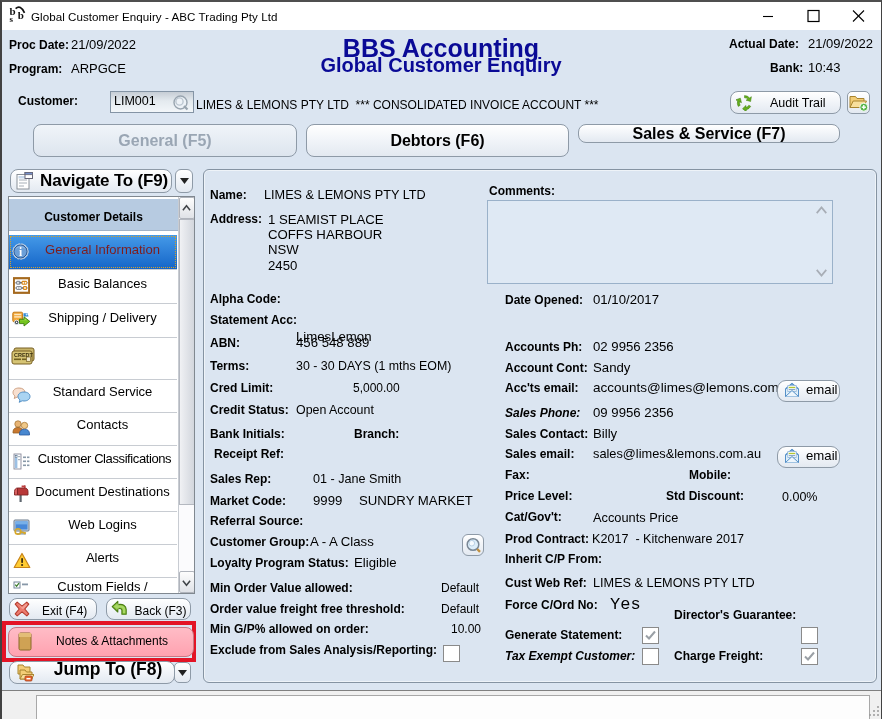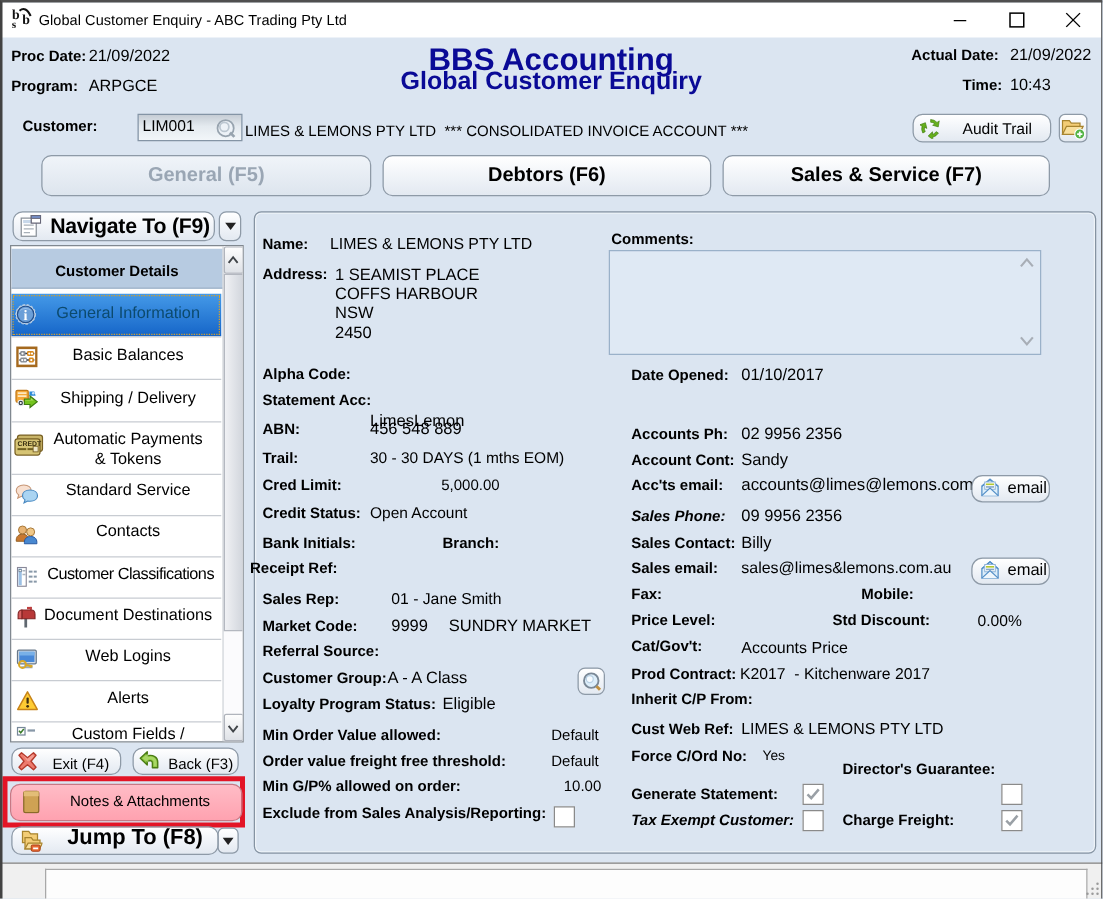--- a/index.html
+++ b/index.html
@@ -33,21 +33,21 @@
   <line x1="95" y1="2.5" x2="106" y2="13.5" stroke="#000" stroke-width="1.1"></line>
   <line x1="106" y1="2.5" x2="95" y2="13.5" stroke="#000" stroke-width="1.1"></line>
 </svg>
 
 <div class="lb" style="left:9px;top:38px;">Proc Date:</div>
 <div class="vl" style="left:71px;top:37.5px;font-size:13px;">21/09/2022</div>
 <div class="lb" style="left:9px;top:62px;">Program:</div>
 <div class="vl" style="left:71px;top:61.5px;font-size:13px;">ARPGCE</div>
 <div class="lb" style="left:729px;top:37px;">Actual Date:</div>
 <div class="vl" style="left:808px;top:36.5px;font-size:13px;">21/09/2022</div>
-<div class="lb" style="left:770px;top:61px;">Time:</div>
+<div class="lb" style="left:770px;top:61px;">Bank:</div>
 <div class="vl" style="left:808px;top:60.5px;font-size:13px;">10:43</div>
 
 <div class="abs" style="left:0;top:36px;width:882px;text-align:center;font-size:25px;line-height:25px;font-weight:bold;color:#0a0a96;">BBS Accounting</div>
 <div class="abs" style="left:0;top:54.5px;width:882px;text-align:center;font-size:20px;line-height:20px;font-weight:bold;color:#0a0a96;">Global Customer Enquiry</div>
 
 <div class="lb" style="left:18px;top:94px;">Customer:</div>
 <div class="abs" style="left:110px;top:91px;width:84px;height:22px;border:1px solid #8494a5;background:linear-gradient(#c6cdd5,#e4eaef 45%,#f2f6f9);"></div>
 <div class="vl" style="left:114px;top:94px;font-size:12.5px;">LIM001</div>
 <svg class="abs" style="left:172px;top:93.5px;" width="18" height="18" viewBox="0 0 18 18">
   <circle cx="8.5" cy="8.5" r="6.5" fill="#edf2f7" stroke="#98a4af" stroke-width="1.4"></circle>
@@ -75,21 +75,21 @@
   <line x1="12.7" y1="13.2" x2="16.9" y2="13.2" stroke="#fff" stroke-width="1.4"></line>
   <line x1="14.8" y1="11.1" x2="14.8" y2="15.3" stroke="#fff" stroke-width="1.4"></line>
 </svg>
 
 <div class="btn ctr" style="left:33px;top:124px;width:264px;height:33px;background:linear-gradient(#f0f4f9,#dde5ee);">
     <span style="font-weight:bold;font-size:16px;color:#9aa6b4;">General (F5)</span>
   </div>
 <div class="btn ctr" style="left:306px;top:124px;width:263px;height:33px;">
     <span style="font-weight:bold;font-size:16px;">Debtors (F6)</span>
   </div>
-<div class="btn ctr" style="left:578px;top:124px;width:262px;height:33px;">
+<div class="btn ctr" style="left:578px;top:124px;width:262px;height:19px;">
     <span style="font-weight:bold;font-size:16px;">Sales &amp; Service (F7)</span>
   </div>
 
 <div class="btn" style="left:10px;top:169px;width:162px;height:24px;"></div>
 <svg class="abs" style="left:16px;top:172px;" width="17" height="18" viewBox="0 0 17 18">
   <rect x="1" y="2.5" width="12" height="14.5" fill="#fff" stroke="#8a9199" stroke-width="1"></rect>
   <line x1="3" y1="8" x2="11" y2="8" stroke="#a8b0b8" stroke-width="1"></line>
   <line x1="3" y1="11" x2="11" y2="11" stroke="#a8b0b8" stroke-width="1"></line>
   <line x1="3" y1="14" x2="8" y2="14" stroke="#a8b0b8" stroke-width="1"></line>
   <rect x="2.5" y="4" width="9" height="2.5" fill="#c8d8ea"></rect>
@@ -104,24 +104,23 @@
   </div>
 
 <div class="abs" style="left:8px;top:196px;width:187px;height:398px;border:1px solid #808890;background:#fff;overflow:hidden;">
 
   <div class="abs" style="left:0;top:2px;width:169px;height:32px;background:#b7cbe1;border-bottom:1px solid #9fb2c8;"></div>
   <div class="abs" style="left:0;top:12.5px;width:169px;text-align:center;font-weight:bold;font-size:12px;">Customer Details</div>
 
   <div class="abs" style="left:0;top:38px;width:168px;height:34px;background:linear-gradient(#459ae8,#1565c8);">
     <div class="abs" style="left:1px;top:1px;right:1px;bottom:1px;border:1px dotted #d8a028;"></div>
   </div>
-  <div class="item" style="top:44.5px;color:#0c4a6e;">General Information</div>
+  <div class="item" style="top:44.5px;color:#7f1d1d;">General Information</div>
   <div class="item" style="top:79px;">Basic Balances</div>
   <div class="item" style="top:112.5px;">Shipping / Delivery</div>
-  <div class="item" style="top:145.5px;line-height:16.5px;">Automatic Payments<br>&amp; Tokens</div>
   <div class="item" style="top:186.5px;">Standard Service</div>
   <div class="item" style="top:220px;">Contacts</div>
   <div class="item" style="top:253.5px;left:24px;width:143px;letter-spacing:-0.4px;">Customer Classifications</div>
   <div class="item" style="top:286.5px;">Document Destinations</div>
   <div class="item" style="top:320px;">Web Logins</div>
   <div class="item" style="top:353px;">Alerts</div>
   <div class="item" style="top:381.5px;">Custom Fields /</div>
 
   <div class="sep" style="top:72px;"></div>
   <div class="sep" style="top:106px;"></div>
@@ -279,29 +278,29 @@
 <div class="lb" style="left:210px;top:188px;">Name:</div>
 <div class="vl" style="left:264px;top:188px;font-size:12.7px;">LIMES &amp; LEMONS PTY LTD</div>
 <div class="lb" style="left:210px;top:212px;">Address:</div>
 <div class="vl" style="left:268px;top:212px;line-height:15.2px;">1 SEAMIST PLACE<br>COFFS HARBOUR<br>NSW<br>2450</div>
 
 <div class="lb" style="left:210px;top:292px;">Alpha Code:</div>
 <div class="vl" style="left:296px;top:292px;margin-top:38px;">LimesLemon</div>
 <div class="lb" style="left:210px;top:313px;">Statement Acc:</div>
 <div class="lb" style="left:210px;top:336px;">ABN:</div>
 <div class="vl" style="left:296px;top:336px;">456 548 889</div>
-<div class="lb" style="left:210px;top:359px;">Trail:</div>
+<div class="lb" style="left:210px;top:359px;">Terms:</div>
 <div class="vl" style="left:296px;top:359px;font-size:12.4px;">30 - 30 DAYS (1 mths EOM)</div>
 <div class="lb" style="left:210px;top:381px;">Cred Limit:</div>
 <div class="vl" style="left:353px;top:381px;font-size:12px;text-align:center;">5,000.00</div>
 <div class="lb" style="left:210px;top:403px;">Credit Status:</div>
 <div class="vl" style="left:296px;top:403px;font-size:12.4px;">Open Account</div>
 <div class="lb" style="left:210px;top:427px;">Bank Initials:</div>
 <div class="lb" style="left:354px;top:427px;">Branch:</div>
-<div class="lb" style="left:200px;top:447px;">Receipt Ref:</div>
+<div class="lb" style="left:214px;top:447px;">Receipt Ref:</div>
 <div class="lb" style="left:210px;top:472px;">Sales Rep:</div>
 <div class="vl" style="left:313px;top:472px;font-size:12.6px;">01 - Jane Smith</div>
 <div class="lb" style="left:210px;top:494px;">Market Code:</div>
 <div class="vl" style="left:313px;top:494px;">9999</div>
 <div class="vl" style="left:359px;top:494px;">SUNDRY MARKET</div>
 <div class="lb" style="left:210px;top:514px;">Referral Source:</div>
 <div class="lb" style="left:210px;top:535px;">Customer Group:</div>
 <div class="vl" style="left:310px;top:535px;">A - A Class</div>
 <div class="lb" style="left:210px;top:556px;">Loyalty Program Status:</div>
 <div class="vl" style="left:354px;top:556px;">Eligible</div>
@@ -350,21 +349,21 @@
 <div class="lb" style="left:666px;top:489px;">Std Discount:</div>
 <div class="vl" style="left:782px;top:490px;font-size:12.5px;">0.00%</div>
 <div class="lb" style="left:505px;top:510px;">Cat/Gov't:</div>
 <div class="vl" style="left:593px;top:511px;font-size:12.8px;">Accounts Price</div>
 <div class="lb" style="left:505px;top:532px;">Prod Contract:</div>
 <div class="vl" style="left:592px;top:532px;font-size:12.6px;">K2017&nbsp;&nbsp;- Kitchenware 2017</div>
 <div class="lb" style="left:505px;top:552px;">Inherit C/P From:</div>
 <div class="lb" style="left:505px;top:576px;">Cust Web Ref:</div>
 <div class="vl" style="left:593px;top:576px;font-size:12.7px;">LIMES &amp; LEMONS PTY LTD</div>
 <div class="lb" style="left:505px;top:598px;">Force C/Ord No:</div>
-<div class="vl" style="left:610px;top:598px;font-size:11px;">Yes</div>
+<div class="vl" style="left:610px;top:598px;font-size:17px;font-family:Liberation Mono, monospace;">Yes</div>
 
 <div class="lb" style="left:505px;top:628px;">Generate Statement:</div>
 <div class="cb" style="left:642px;top:627px;"></div>
 <svg class="abs" style="left:644px;top:629px;" width="13" height="13" viewBox="0 0 13 13">
     <path d="M2 6.5 L5 9.5 L11 2.5" fill="none" stroke="#9aa0a6" stroke-width="2"></path>
   </svg>
 <div class="lb" style="left:674px;top:608px;">Director's Guarantee:</div>
 <div class="cb" style="left:801px;top:627px;"></div>
 <div class="lb" style="left:505px;top:649px;font-style:italic;">Tax Exempt Customer:</div>
 <div class="cb" style="left:642px;top:648px;"></div>

